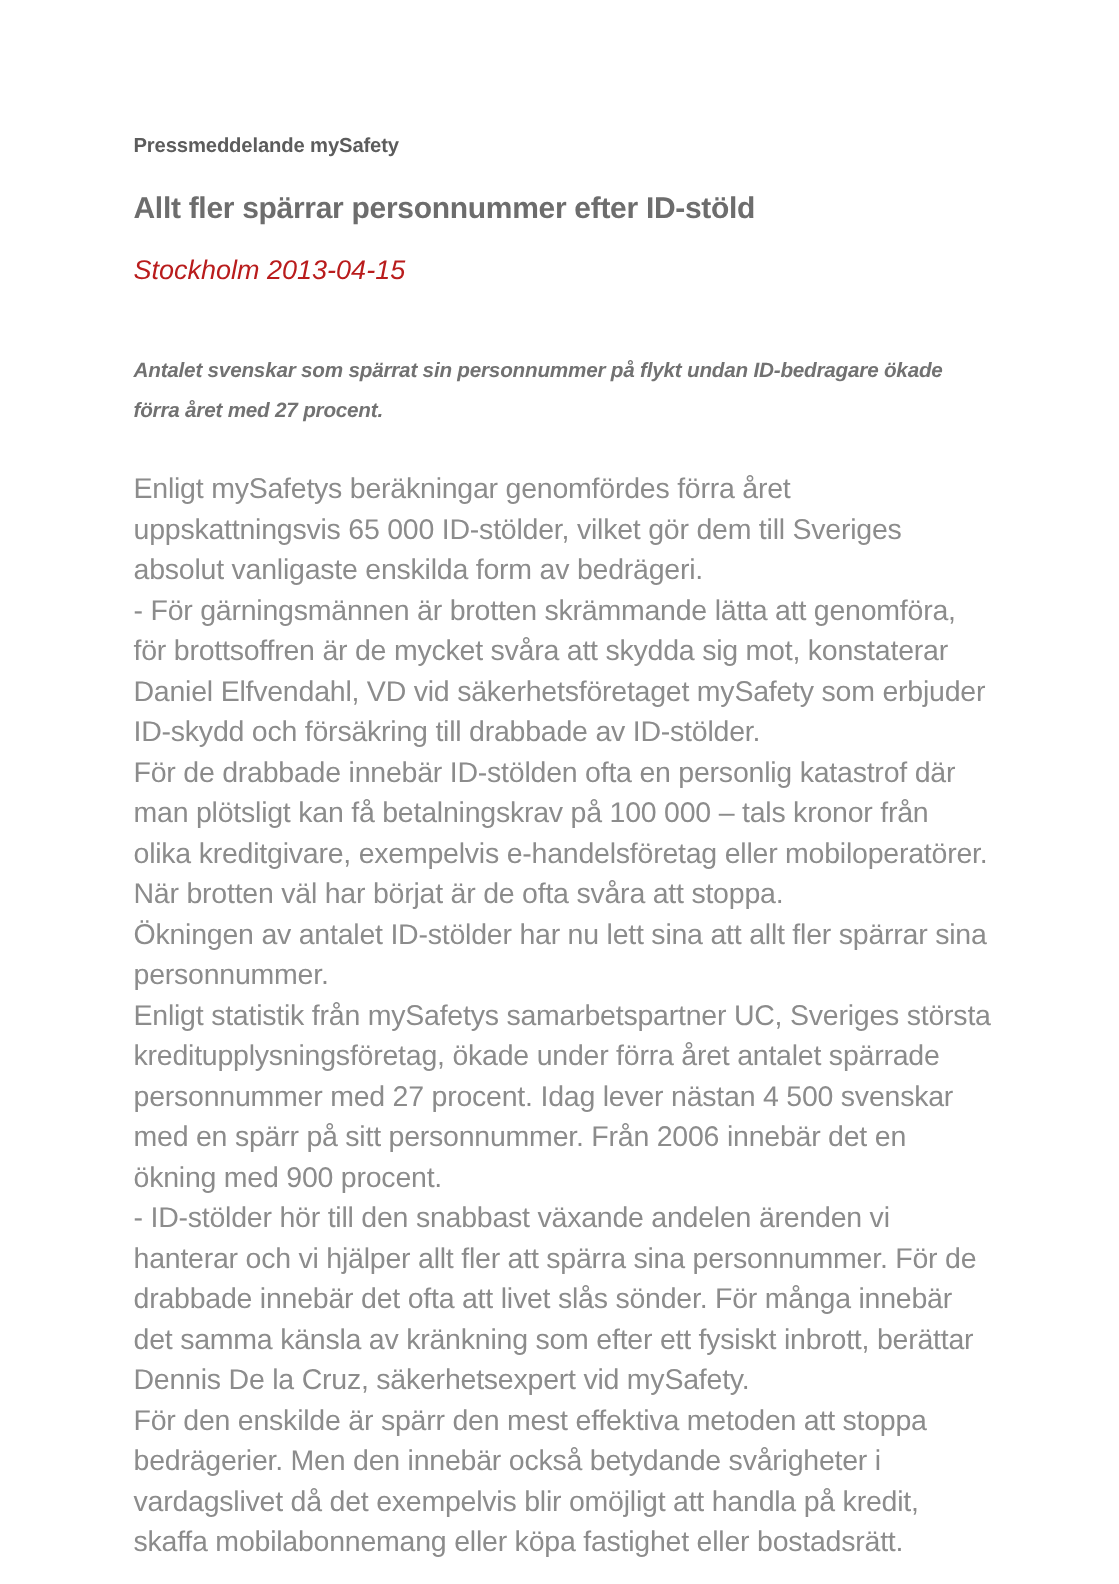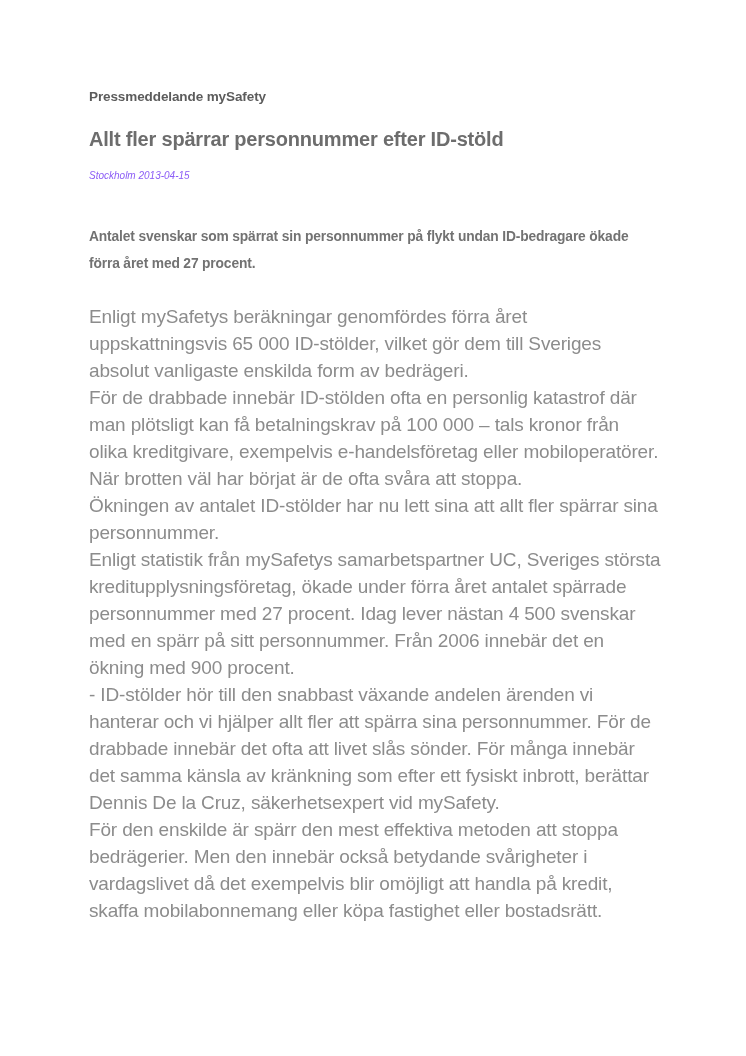--- a/index.html
+++ b/index.html
@@ -30,27 +30,28 @@
     margin: 0 0 24px 0;
   }
   .title {
     font-size: 20px;
     font-weight: bold;
     color: #6d6d6d;
     letter-spacing: -0.2px;
     margin: 0 0 19px 0;
   }
   .dateline {
-    font-size: 10px;
+    font-size: 18px;
     font-style: italic;
-    color: #8b5cf6;
+    color: #b91c1c;
     margin: 0 0 42px 0;
   }
   .lead {
     margin: 0 0 26px 0;
+    font-style: italic;
   }
   .lead p {
     margin: 0;
     font-size: 13.8px;
     font-weight: bold;
     color: #727272;
     line-height: 27px;
     letter-spacing: -0.15px;
   }
   .body-text p {
@@ -72,20 +73,21 @@
     <h1 class="title">Allt fler spärrar personnummer efter ID-stöld</h1>
 
     <div class="dateline">Stockholm 2013-04-15</div>
 
     <div class="lead">
       <p>Antalet svenskar som spärrat sin personnummer på flykt undan ID-bedragare ökade förra året med 27 procent.</p>
     </div>
 
     <div class="body-text">
       <p>Enligt mySafetys beräkningar genomfördes förra året uppskattningsvis 65 000 ID-stölder, vilket gör dem till Sveriges absolut vanligaste enskilda form av bedrägeri.</p>
+      <p>- För gärningsmännen är brotten skrämmande lätta att genomföra, för brottsoffren är de mycket svåra att skydda sig mot, konstaterar Daniel Elfvendahl, VD vid säkerhetsföretaget mySafety som erbjuder ID-skydd och försäkring till drabbade av ID-stölder.</p>
       <p>För de drabbade innebär ID-stölden ofta en personlig katastrof där man plötsligt kan få betalningskrav på 100 000 – tals kronor från olika kreditgivare, exempelvis e-handelsföretag eller mobiloperatörer. När brotten väl har börjat är de ofta svåra att stoppa.</p>
       <p>Ökningen av antalet ID-stölder har nu lett sina att allt fler spärrar sina personnummer.</p>
       <p>Enligt statistik från mySafetys samarbetspartner UC, Sveriges största kreditupplysningsföretag, ökade under förra året antalet spärrade personnummer med 27 procent. Idag lever nästan 4 500 svenskar med en spärr på sitt personnummer. Från 2006 innebär det en ökning med 900 procent.</p>
       <p>- ID-stölder hör till den snabbast växande andelen ärenden vi hanterar och vi hjälper allt fler att spärra sina personnummer. För de drabbade innebär det ofta att livet slås sönder. För många innebär det samma känsla av kränkning som efter ett fysiskt inbrott, berättar Dennis De la Cruz, säkerhetsexpert vid mySafety.</p>
       <p>För den enskilde är spärr den mest effektiva metoden att stoppa bedrägerier. Men den innebär också betydande svårigheter i vardagslivet då det exempelvis blir omöjligt att handla på kredit, skaffa mobilabonnemang eller köpa fastighet eller bostadsrätt.</p>
     </div>
 
   </div>
 </div>
 

